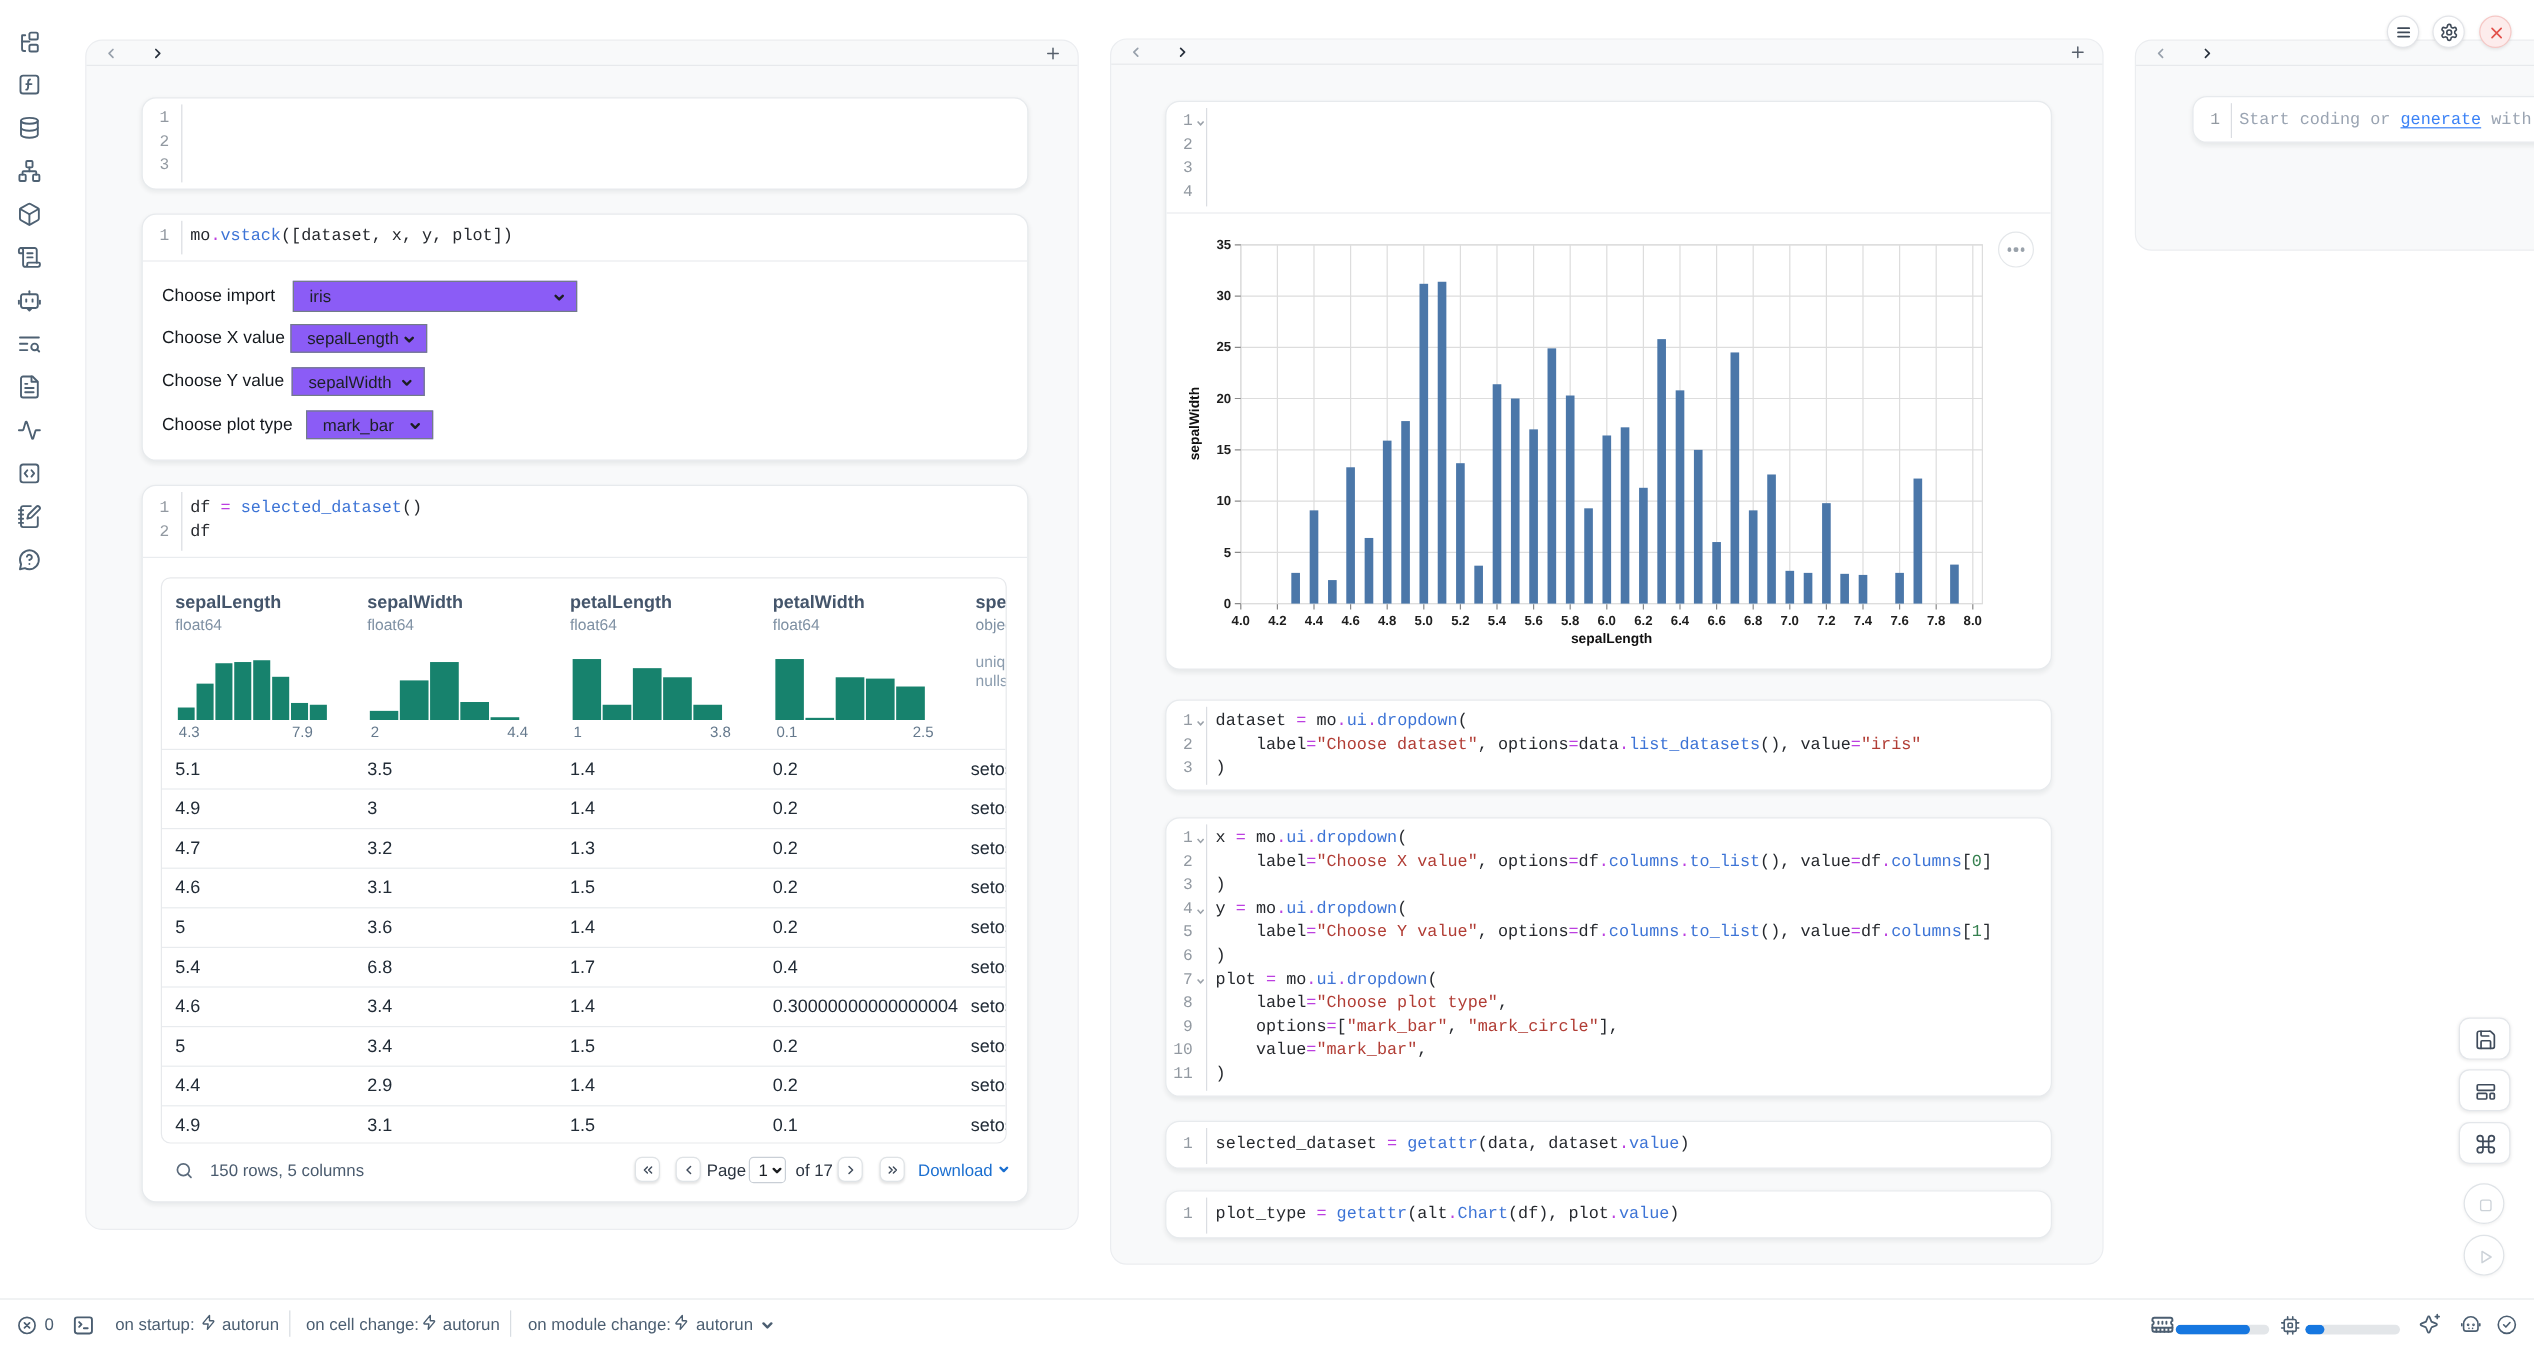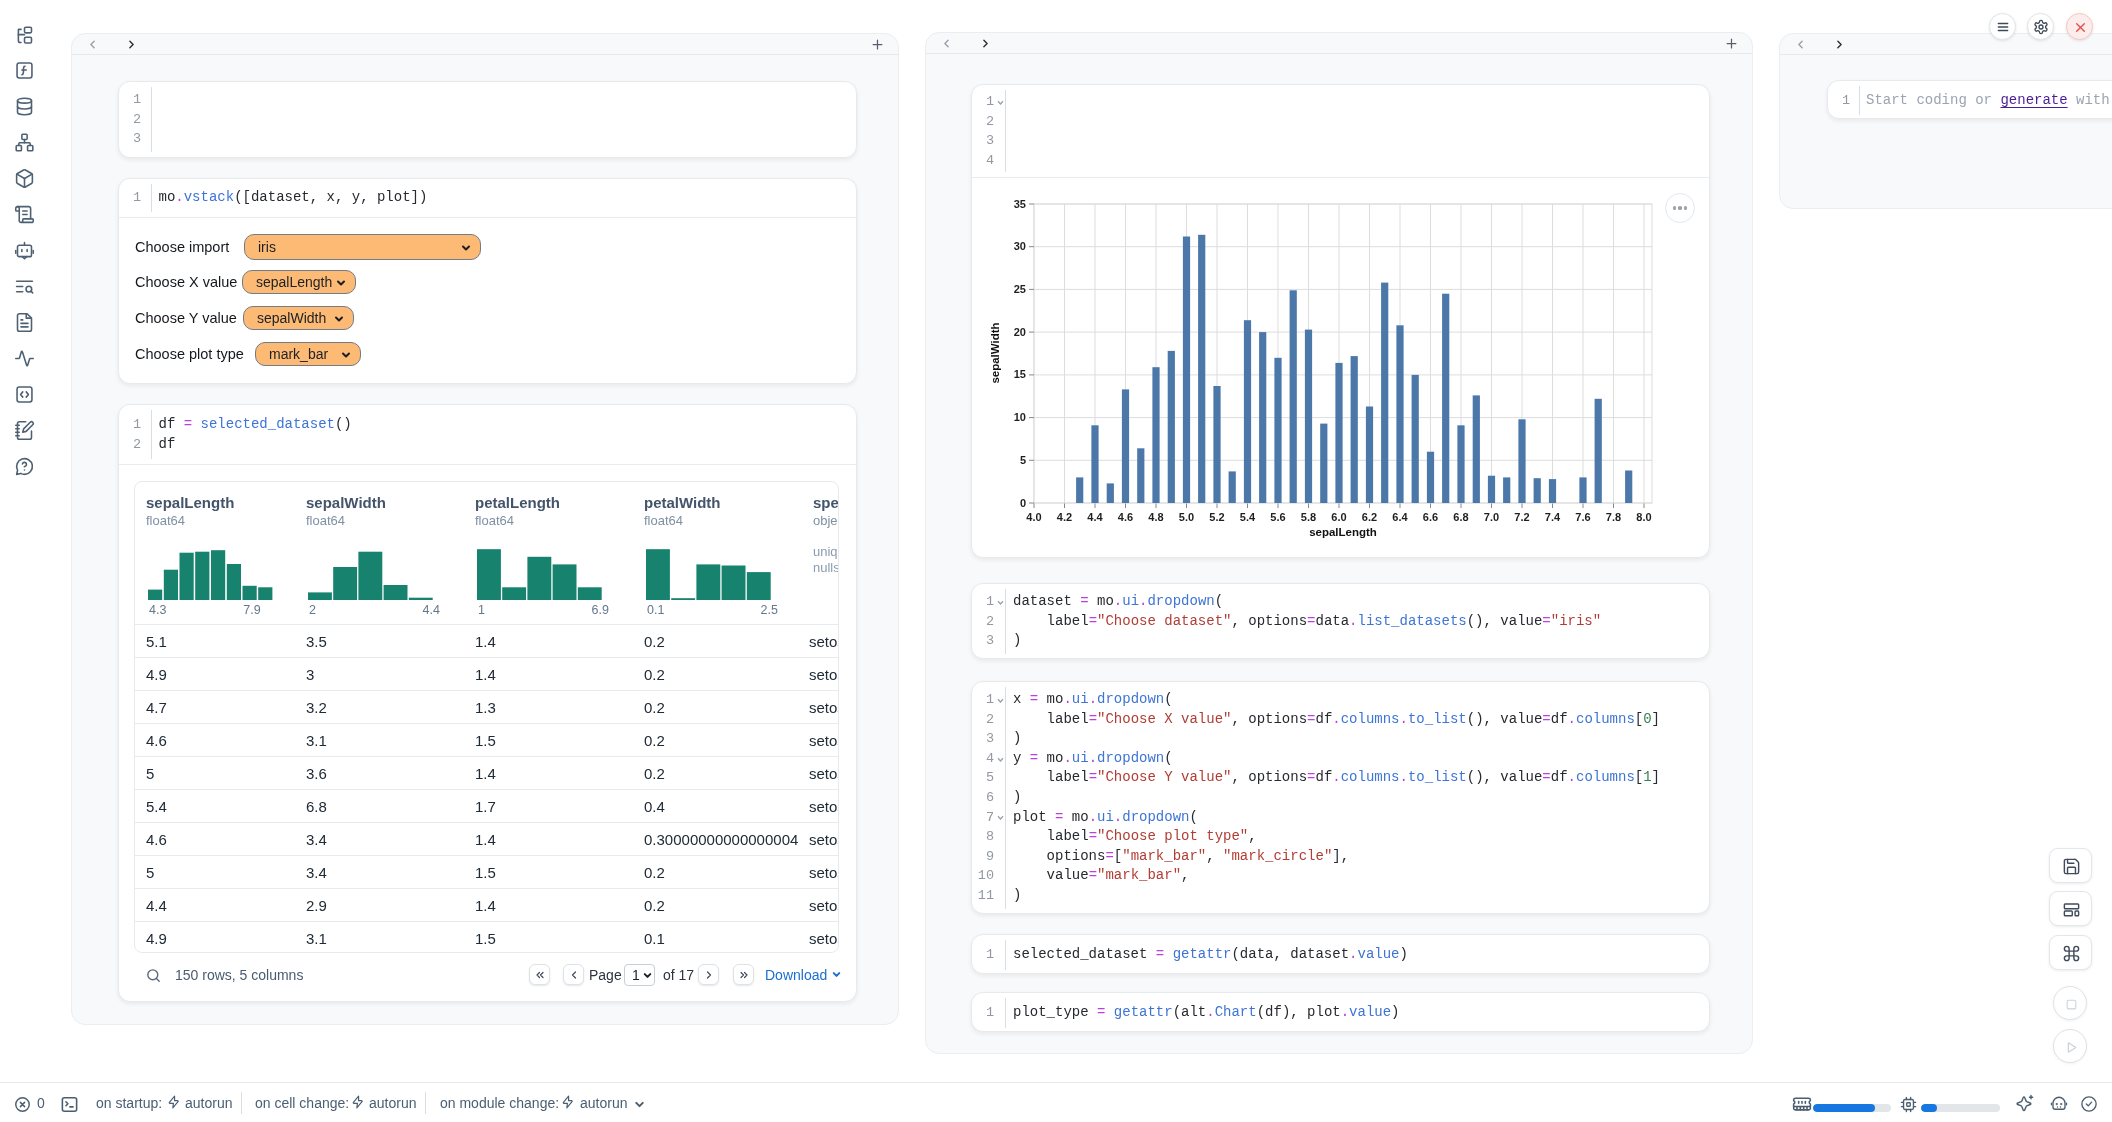--- a/index.html
+++ b/index.html
@@ -12,24 +12,24 @@
 .gut { position:absolute; left:0; text-align:right; font-family:"Liberation Mono", monospace; font-size:13.5px;
   line-height:19.6px; color:#9299a1; }
 .gsep { position:absolute; top:5px; bottom:5px; width:1px; background:#dadde2; }
 .caret { position:absolute; }
 .src { position:absolute; font-family:"Liberation Mono", monospace; font-size:14px; line-height:19.6px; color:#26292e;
   white-space:pre; }
 .src i { font-style:normal; }
 i.k { color:#a626a4; } i.o { color:#bc3fe0; } i.f { color:#3d74d6; }
 i.f2 { color:#4a58d8; } i.s { color:#b13d35; } i.n { color:#35804f; }
 .ghost { color:#9aa4b2; }
-.ghost u { color:#4c1d95; text-underline-offset:3px; }
+.ghost u { color:#3b82f6; text-underline-offset:3px; }
 .sep { position:absolute; left:0; right:0; height:1px; background:#e9ecef; }
 .ddlabel { position:absolute; font-size:14.5px; color:#14181d; }
-.sel { position:absolute; background:#fdba74; border:1px solid #727c88; border-radius:10px; }
+.sel { position:absolute; background:#8b5cf6; border:1px solid #727c88; border-radius:0; }
 .sel span { position:absolute; top:50%; transform:translateY(-50%); font-size:14px; color:#1c2025; }
 .tcard { position:absolute; background:#fff; border:1px solid #e7e9ec; border-radius:8px; overflow:hidden; }
 .thname { position:absolute; font-size:15px; font-weight:bold; color:#44556b; }
 .thtype { position:absolute; font-size:13px; color:#7e90a3; }
 .thmin { position:absolute; font-size:12.5px; color:#64788c; width:60px; }
 .trow { position:absolute; left:0; right:0; height:33px; border-top:1px solid #e8ebee; }
 .trow span { position:absolute; top:50%; transform:translateY(-50%); font-size:15px; color:#212b36; }
 .tfoot { position:absolute; font-size:14px; color:#4a5b6e; line-height:22px; }
 .dl { color:#1b6fd0; }
 .pbtn { position:absolute; width:21px; height:21px; background:#fff; border:1px solid #dfe3e6; border-radius:6px;
@@ -158,21 +158,21 @@
         <div class="thname" style="left:340px;top:12px">petalLength</div>
         <div class="thtype" style="left:340px;top:31px">float64</div>
         <svg style="position:absolute;left:342px;top:64px" width="127" height="54">
           <rect x="0.0" y="3.2" width="23.9" height="50.8" fill="#17826d"></rect>
           <rect x="25.2" y="41.3" width="23.9" height="12.7" fill="#17826d"></rect>
           <rect x="50.4" y="10.8" width="23.9" height="43.2" fill="#17826d"></rect>
           <rect x="75.6" y="18.4" width="23.9" height="35.6" fill="#17826d"></rect>
           <rect x="100.8" y="41.3" width="23.9" height="12.7" fill="#17826d"></rect>
         </svg>
         <div class="thmin" style="left:343px;top:121px">1</div>
-        <div class="thmin" style="left:418px;top:121px;width:56px;text-align:right">6.9</div>
+        <div class="thmin" style="left:418px;top:121px;width:56px;text-align:right">3.8</div>
         <div class="thname" style="left:509px;top:12px">petalWidth</div>
         <div class="thtype" style="left:509px;top:31px">float64</div>
         <svg style="position:absolute;left:511px;top:64px" width="127" height="54">
           <rect x="0.0" y="3.2" width="23.9" height="50.8" fill="#17826d"></rect>
           <rect x="25.2" y="52.2" width="23.9" height="1.8" fill="#17826d"></rect>
           <rect x="50.4" y="18.4" width="23.9" height="35.6" fill="#17826d"></rect>
           <rect x="75.6" y="19.5" width="23.9" height="34.5" fill="#17826d"></rect>
           <rect x="100.8" y="26.1" width="23.9" height="27.9" fill="#17826d"></rect>
         </svg>
         <div class="thmin" style="left:512px;top:121px">0.1</div>

